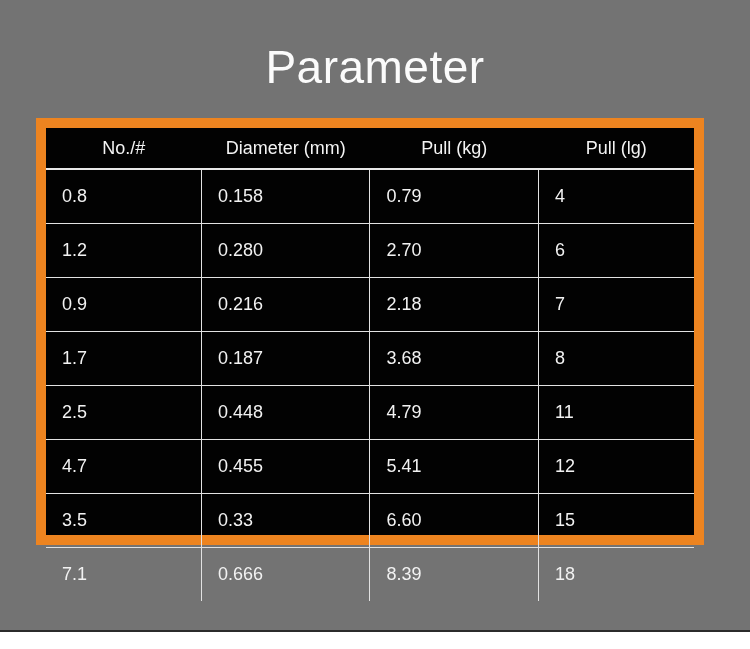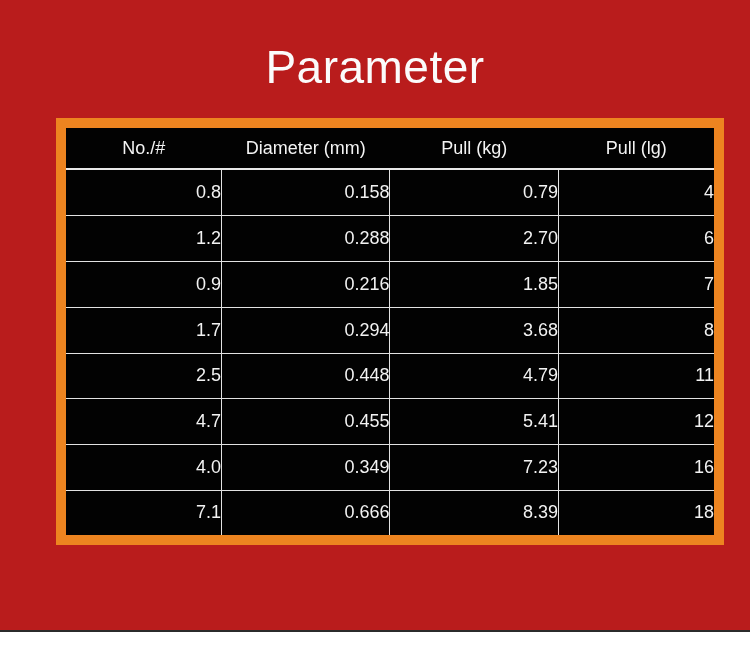--- a/index.html
+++ b/index.html
@@ -8,36 +8,36 @@
     width: 750px;
     height: 649px;
     background: #000000;
     overflow: hidden;
     font-family: "Liberation Sans", sans-serif;
   }
   .stage {
     position: relative;
     width: 750px;
     height: 649px;
-    background: #b91c1c;
+    background: #737373;
   }
   .page-title {
     position: absolute;
     top: 40px;
     left: 0;
     width: 100%;
     text-align: center;
     color: #fbfbfb;
     font-size: 46px;
     font-weight: 400;
     letter-spacing: 0.5px;
   }
   .table-frame {
     position: absolute;
-    left: 56px;
+    left: 36px;
     top: 118px;
     width: 668px;
     height: 427px;
     box-sizing: border-box;
     border: 10px solid #ED8420;
     background: #020202;
   }
   table.param-table {
     width: 100%;
     height: 100%;
@@ -57,24 +57,24 @@
     vertical-align: middle;
     border: none;
     border-bottom: 2px solid #e8e8e8;
     padding: 0;
     white-space: nowrap;
   }
   .param-table td {
     font-size: 18px;
     font-weight: 400;
     color: #f2f2f2;
-    text-align: right;
+    text-align: left;
     vertical-align: middle;
     border: 1.5px solid #e2e2e2;
-    padding: 0;
+    padding: 16px;
     white-space: nowrap;
   }
   .param-table tbody tr td:first-child { border-left: none; }
   .param-table tbody tr td:last-child  { border-right: none; }
   .param-table tbody tr:last-child td  { border-bottom: none; }
   .param-table tbody tr:first-child td { border-top: none; }
   .bottom-strip {
     position: absolute;
     left: 0;
     bottom: 0;
@@ -110,53 +110,53 @@
       </thead>
       <tbody>
           <tr>
             <td>0.8</td>
             <td>0.158</td>
             <td>0.79</td>
             <td>4</td>
           </tr>
           <tr>
             <td>1.2</td>
-            <td>0.288</td>
+            <td>0.280</td>
             <td>2.70</td>
             <td>6</td>
           </tr>
           <tr>
             <td>0.9</td>
             <td>0.216</td>
-            <td>1.85</td>
+            <td>2.18</td>
             <td>7</td>
           </tr>
           <tr>
             <td>1.7</td>
-            <td>0.294</td>
+            <td>0.187</td>
             <td>3.68</td>
             <td>8</td>
           </tr>
           <tr>
             <td>2.5</td>
             <td>0.448</td>
             <td>4.79</td>
             <td>11</td>
           </tr>
           <tr>
             <td>4.7</td>
             <td>0.455</td>
             <td>5.41</td>
             <td>12</td>
           </tr>
           <tr>
-            <td>4.0</td>
-            <td>0.349</td>
-            <td>7.23</td>
-            <td>16</td>
+            <td>3.5</td>
+            <td>0.33</td>
+            <td>6.60</td>
+            <td>15</td>
           </tr>
           <tr>
             <td>7.1</td>
             <td>0.666</td>
             <td>8.39</td>
             <td>18</td>
           </tr>
         </tbody>
     </table>
   </div>

